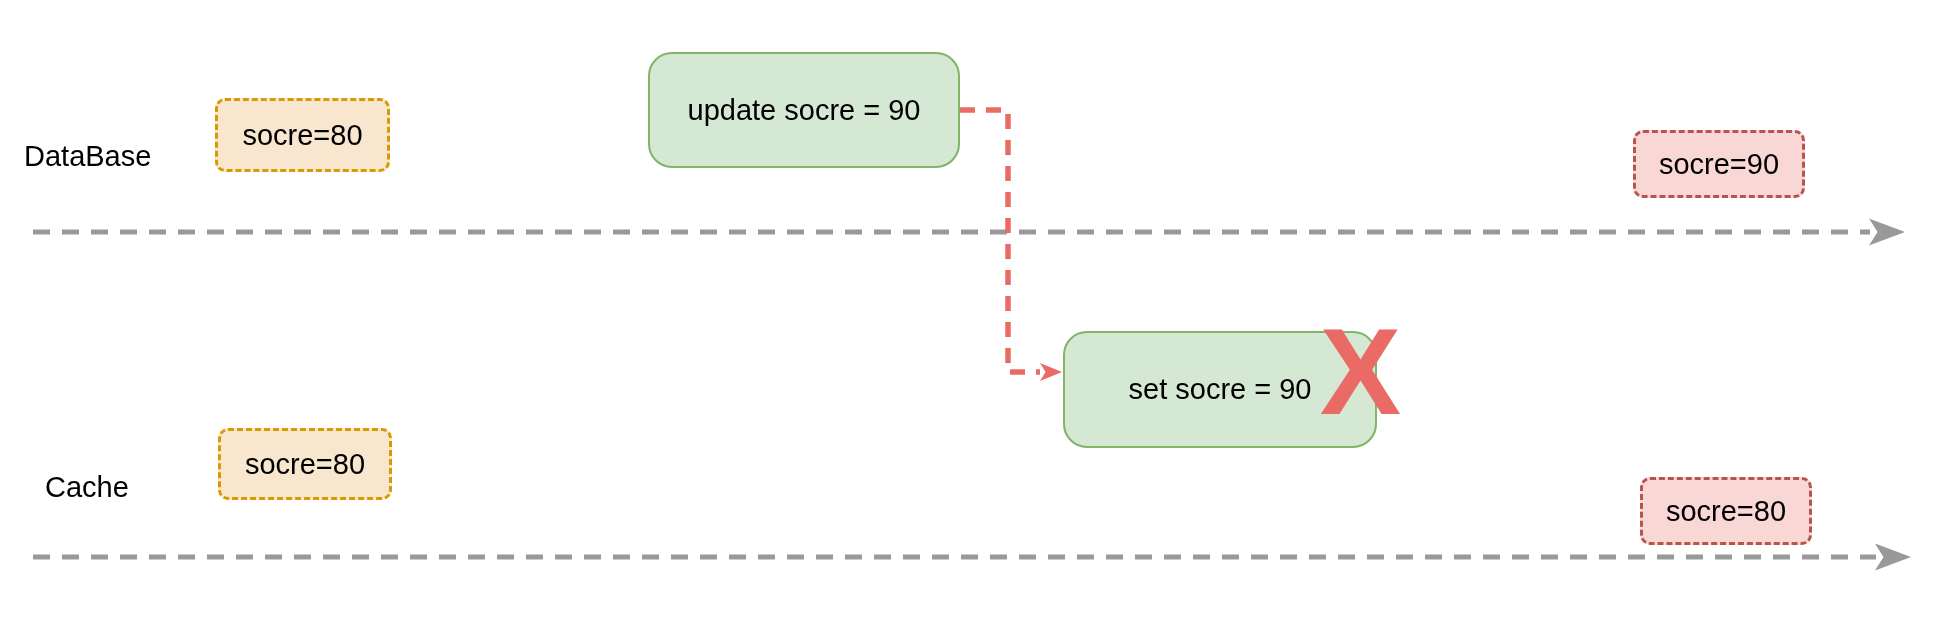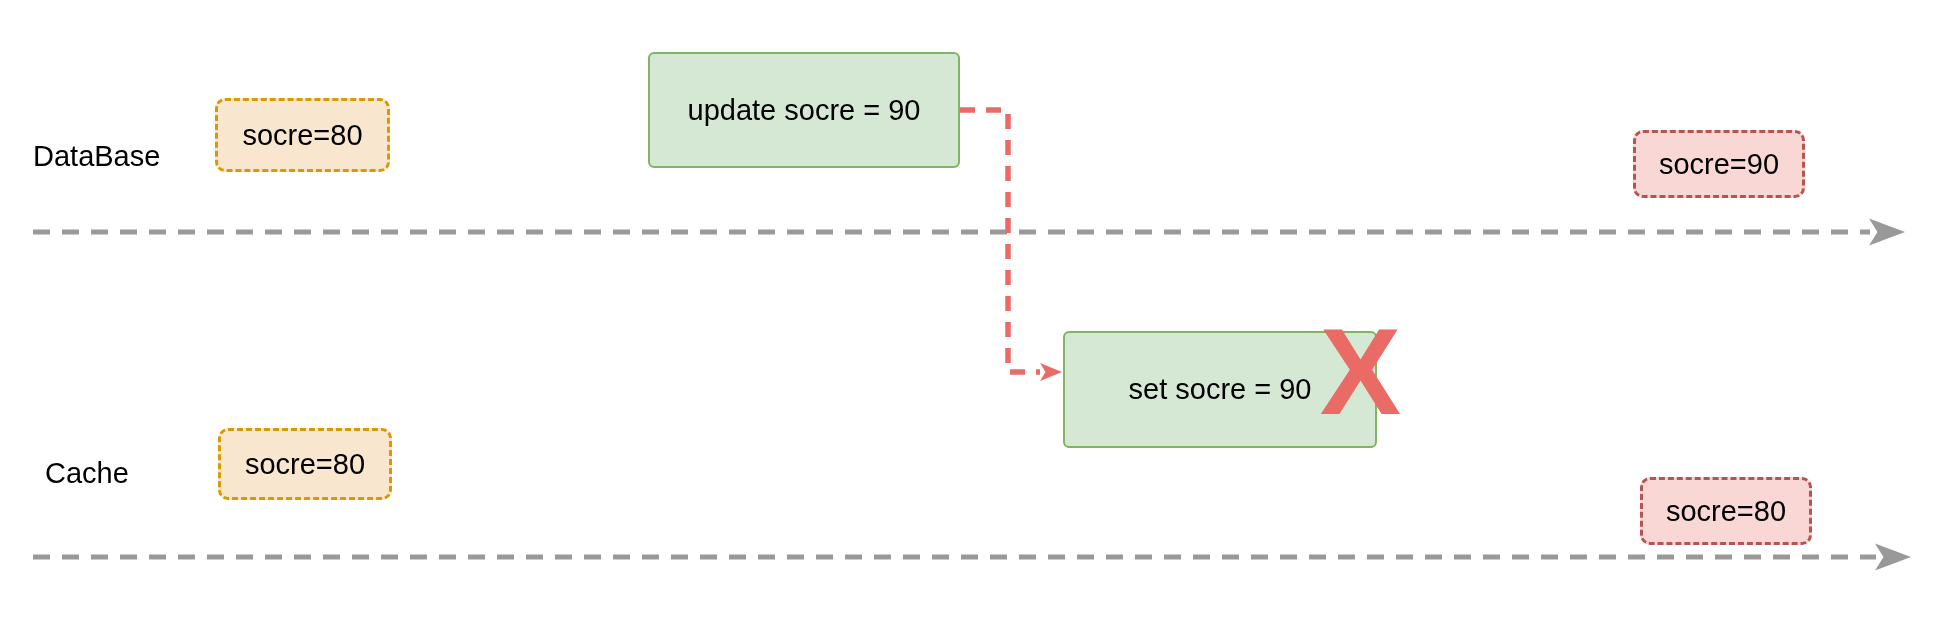--- a/index.html
+++ b/index.html
@@ -21,43 +21,43 @@
   .timeline-arrow { fill: var(--gray); stroke: none; }
   .connector { stroke: var(--salmon); stroke-width: 5.5; stroke-dasharray: 15 11; fill: none; }
   .connector-arrow { fill: var(--salmon); stroke: none; }
 
   .lane-label {
     position: absolute;
     font-size: 29px;
     line-height: 34px;
     white-space: nowrap;
   }
-  #label-database { left: 33px; top: 139px; }
-  #label-cache    { left: 45px; top: 456px; }
+  #label-database { left: 24px; top: 139px; }
+  #label-cache    { left: 45px; top: 470px; }
 
   .box {
     position: absolute;
     box-sizing: border-box;
     display: flex;
     align-items: center;
     justify-content: center;
     font-size: 29px;
     white-space: nowrap;
   }
   .state-box {
     border-style: dashed;
     border-width: 3px;
     border-radius: 10px;
   }
   .state-orange { background: var(--orange-fill); border-color: var(--orange-stroke); }
   .state-red    { background: var(--red-fill);    border-color: var(--red-stroke); }
   .action-box {
     background: var(--green-fill);
     border: 2.5px solid var(--green-stroke);
-    border-radius: 6px;
+    border-radius: 24px;
     text-align: center;
   }
 
   #db-initial    { left: 215px;  top: 98px;  width: 175px; height: 74px; }
   #db-update     { left: 648px;  top: 52px;  width: 312px; height: 116px; }
   #db-result     { left: 1633px; top: 130px; width: 172px; height: 68px; }
   #cache-set     { left: 1063px; top: 331px; width: 314px; height: 117px; }
   #cache-initial { left: 218px;  top: 428px; width: 174px; height: 72px; }
   #cache-result  { left: 1640px; top: 477px; width: 172px; height: 68px; }
 

